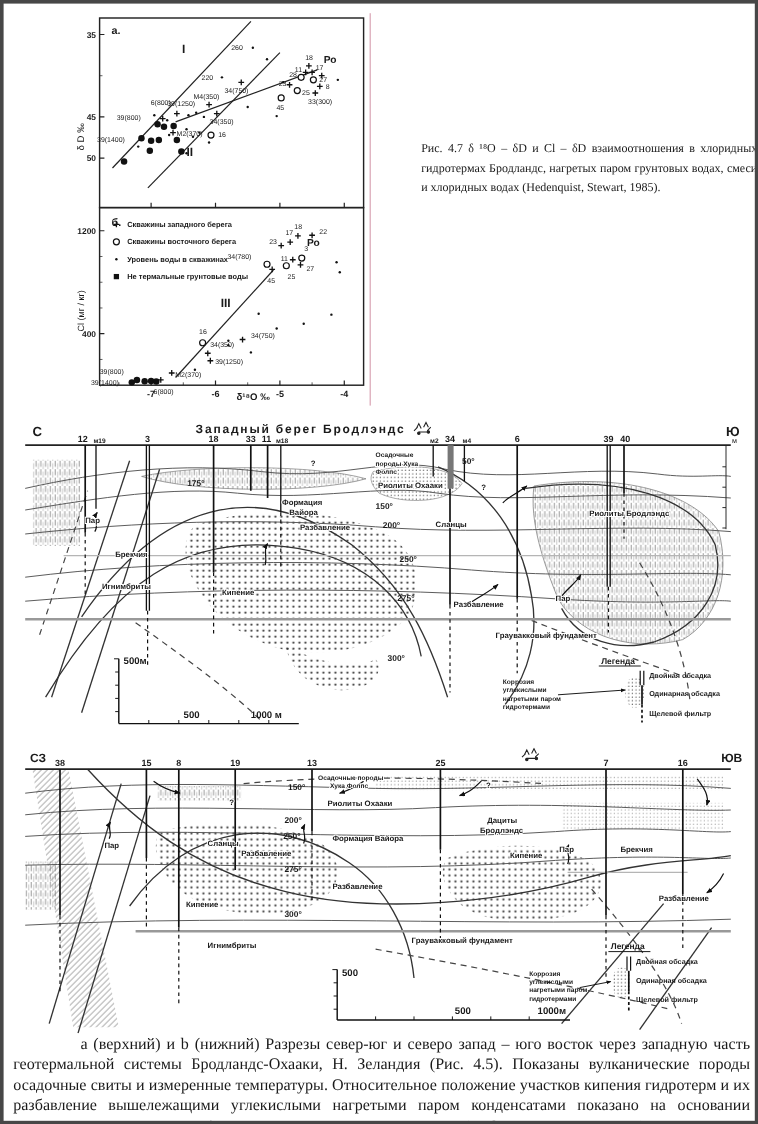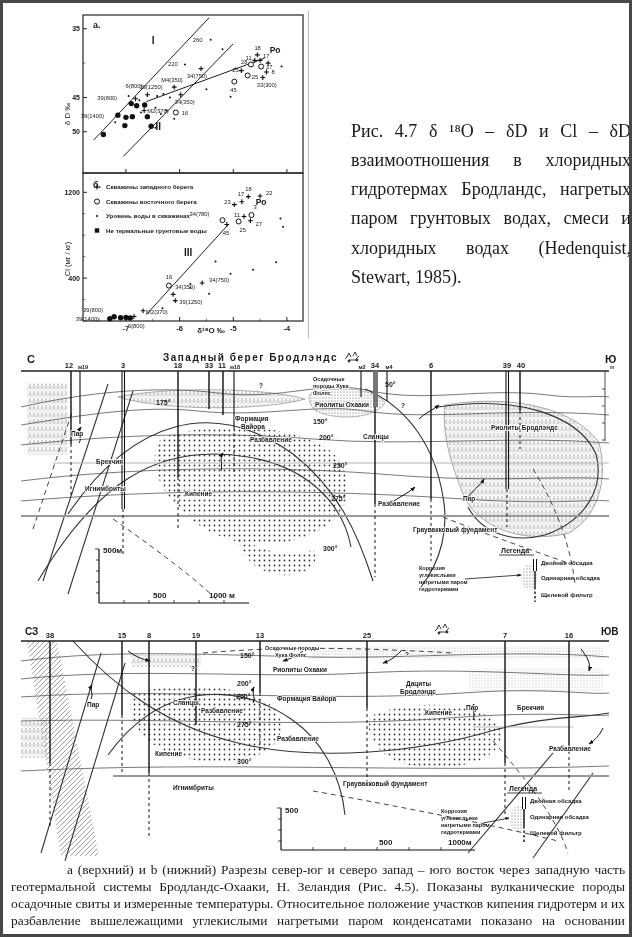--- a/index.html
+++ b/index.html
@@ -1,18 +1,18 @@
 <!DOCTYPE html>
 <html><head>
 <meta charset="utf-8">
 <style>
   html,body{margin:0;padding:0;background:#e8e8e8;}
   .page{position:relative;width:632px;height:937px;background:#fff;border:3px solid #474747;box-sizing:border-box;overflow:hidden;font-family:"Liberation Sans",sans-serif;}
   .caption{font-family:"Liberation Serif",serif;color:#1a1a1a;text-align:justify;}
-  #cap-top{position:absolute;left:348px;top:114px;width:280px;font-size:18px;line-height:1.62;}
+  #cap-top{position:absolute;left:348px;top:114px;width:280px;font-size:10px;line-height:1.62;}
   #cap-bottom{position:absolute;left:8px;top:858px;width:614px;font-size:13.4px;line-height:1.28;text-indent:56px;text-align-last:center;}
   svg text{font-family:"Liberation Sans",sans-serif;fill:#1a1a1a;}
   .figbox{position:absolute;left:56px;top:6px;}
   .pinkline{position:absolute;left:305px;top:8px;width:1px;height:327px;background:#d9a3b4;}
   .cs{position:absolute;left:10px;}
 </style>
 </head>
 <body>
 
 <div class="page">

